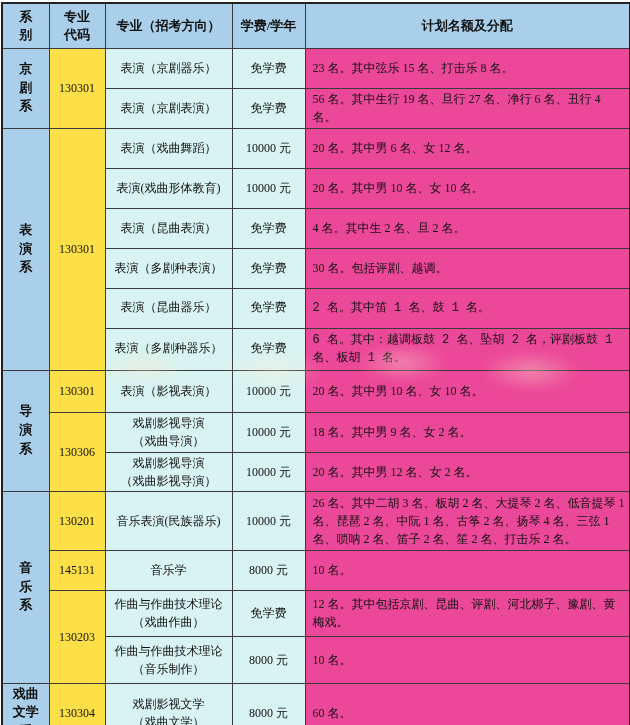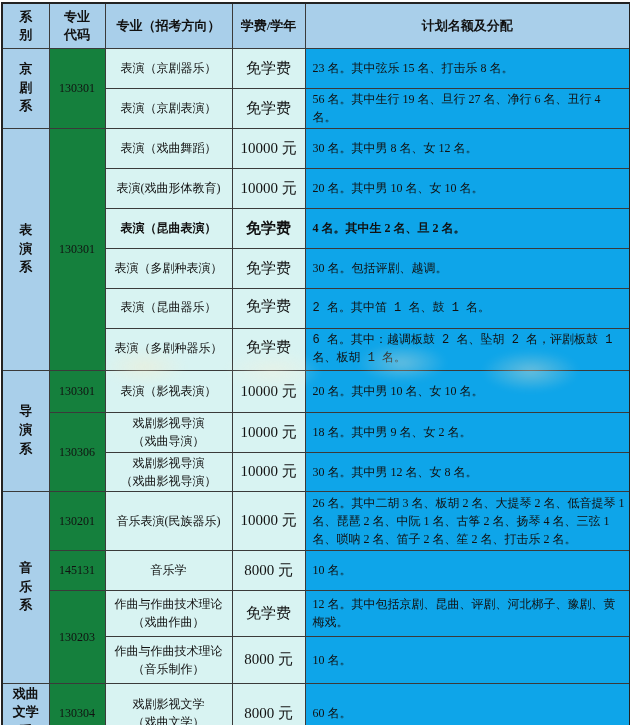--- a/index.html
+++ b/index.html
@@ -15,24 +15,24 @@
   col.c-tuition{width:73px;}
   col.c-plan{width:325px;}
 
   td{border:1px solid #3a3a3a;text-align:center;vertical-align:middle;
      font-size:12px;line-height:1.5;padding:1px 3px;white-space:pre-line;
      overflow:hidden;}
   table.plan{border:2px solid #222;}
 
   td.hdr{background:#a9cfea;font-weight:bold;font-size:13px;line-height:1.35;}
   td.dept{background:#a9cfea;font-weight:bold;font-size:13px;line-height:1.45;}
-  td.code{background:#15803d;font-size:12px;}
+  td.code{background:#fde047;font-size:12px;}
   td.major{background:#d8f3f2;font-size:12px;padding:1px 9px;}
-  td.tuition{background:#d8f3f2;font-size:15px;}
-  td.plan-cell{background:#0ea5e9;text-align:left;padding:1px 4px 1px 7px;}
+  td.tuition{background:#d8f3f2;font-size:12px;}
+  td.plan-cell{background:#ec4899;text-align:left;padding:1px 4px 1px 7px;}
 
   .watermark{position:absolute;left:85px;top:326px;width:495px;height:82px;
     pointer-events:none;opacity:0.45;filter:blur(3px);
     background:
       radial-gradient(ellipse 60px 28px at 12% 50%, rgba(250,235,200,0.9), rgba(250,235,200,0) 70%),
       radial-gradient(ellipse 70px 30px at 38% 55%, rgba(252,240,214,0.8), rgba(252,240,214,0) 70%),
       radial-gradient(ellipse 65px 28px at 64% 45%, rgba(250,232,206,0.8), rgba(250,232,206,0) 70%),
       radial-gradient(ellipse 70px 30px at 90% 55%, rgba(248,230,200,0.85), rgba(248,230,200,0) 70%);}
 </style>
 </head>
@@ -73,28 +73,28 @@
           <td class="tuition">免学费</td>
           <td class="plan-cell">56 名。其中生行 19 名、旦行 27 名、净行 6 名、丑行 4 名。</td>
         </tr>
         <tr style="height: 40px;">
           <td class="dept" rowspan="6">表
 演
 系</td>
           <td class="code" rowspan="6">130301</td>
           <td class="major">表演（戏曲舞蹈）</td>
           <td class="tuition">10000 元</td>
-          <td class="plan-cell">30 名。其中男 8 名、女 12 名。</td>
+          <td class="plan-cell">20 名。其中男 6 名、女 12 名。</td>
         </tr>
         <tr style="height: 40px;">
           <td class="major">表演(戏曲形体教育)</td>
           <td class="tuition">10000 元</td>
           <td class="plan-cell">20 名。其中男 10 名、女 10 名。</td>
         </tr>
-        <tr style="height: 40px; font-weight: bold;">
+        <tr style="height: 40px;">
           <td class="major">表演（昆曲表演）</td>
           <td class="tuition">免学费</td>
           <td class="plan-cell">4 名。其中生 2 名、旦 2 名。</td>
         </tr>
         <tr style="height: 40px;">
           <td class="major">表演（多剧种表演）</td>
           <td class="tuition">免学费</td>
           <td class="plan-cell">30 名。包括评剧、越调。</td>
         </tr>
         <tr style="height: 40px; font-family: Liberation Mono, monospace;">
@@ -120,21 +120,21 @@
           <td class="code" rowspan="2">130306</td>
           <td class="major">戏剧影视导演
 （戏曲导演）</td>
           <td class="tuition">10000 元</td>
           <td class="plan-cell">18 名。其中男 9 名、女 2 名。</td>
         </tr>
         <tr style="height: 38px;">
           <td class="major">戏剧影视导演
 （戏曲影视导演）</td>
           <td class="tuition">10000 元</td>
-          <td class="plan-cell">30 名。其中男 12 名、女 8 名。</td>
+          <td class="plan-cell">20 名。其中男 12 名、女 2 名。</td>
         </tr>
         <tr style="height: 59px;">
           <td class="dept" rowspan="4">音
 乐
 系</td>
           <td class="code">130201</td>
           <td class="major">音乐表演(民族器乐)</td>
           <td class="tuition">10000 元</td>
           <td class="plan-cell">26 名。其中二胡 3 名、板胡 2 名、大提琴 2 名、低音提琴 1 名、琵琶 2 名、中阮 1 名、古筝 2 名、扬琴 4 名、三弦 1 名、唢呐 2 名、笛子 2 名、笙 2 名、打击乐 2 名。</td>
         </tr>

